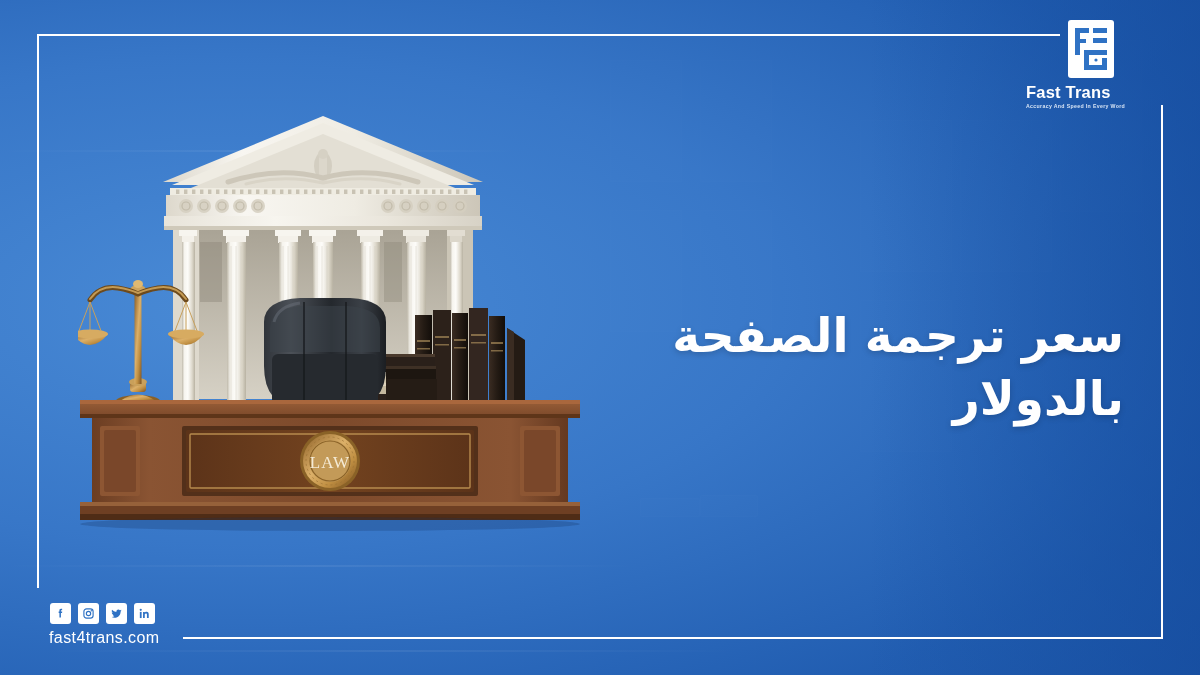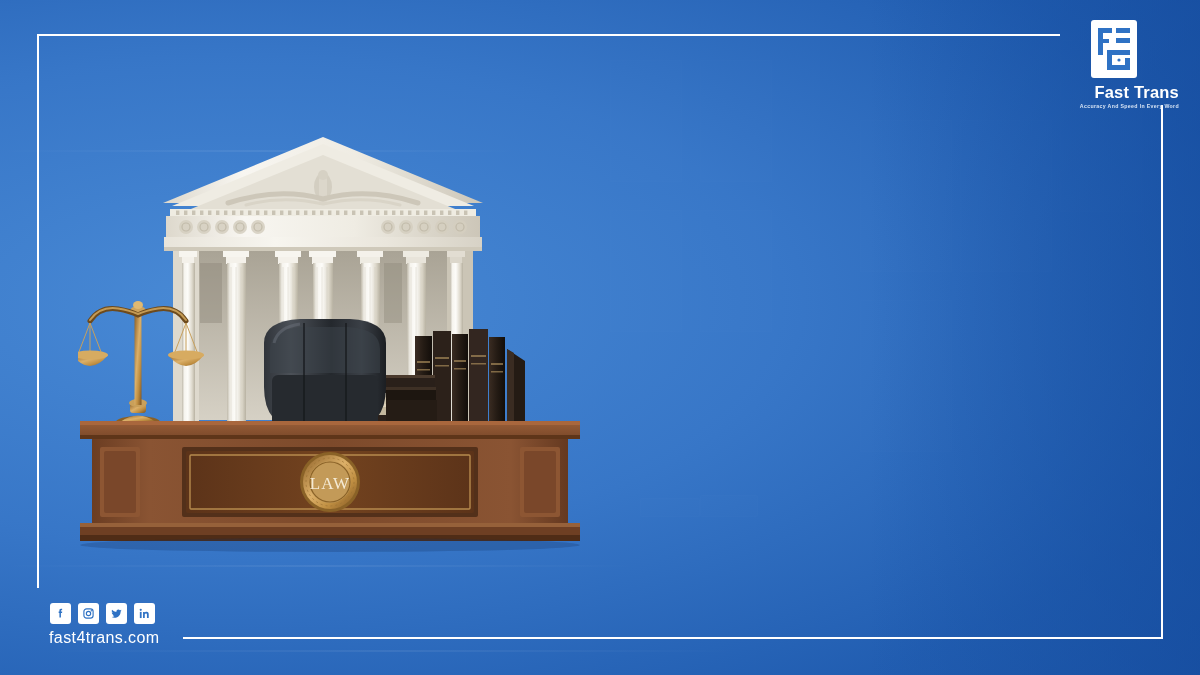--- a/index.html
+++ b/index.html
@@ -90,24 +90,24 @@
     font-weight: bold;
     line-height: 1.35;
     letter-spacing: 0;
     text-shadow: 0 2px 6px rgba(0,0,0,.18);
     font-family: "DejaVu Sans", "Liberation Sans", sans-serif;
   }
 
   
   .logo-wrap {
     position: absolute;
-    right: 21px;
+    right: 44px;
     top: 20px;
     width: 130px;
-    text-align: right;
+    text-align: left;
   }
   .logo-mark {
     width: 46px; height: 58px;
     margin: 0 auto 6px auto;
     display: block;
   }
   .logo-name {
     color: #ffffff;
     font-size: 16.5px;
     font-weight: bold;
@@ -148,21 +148,21 @@
     color: #ffffff;
     font-size: 16px;
     font-weight: normal;
     letter-spacing: .4px;
   }
 
   
   .illustration {
     position: absolute;
     left: 78px;
-    top: 125px;
+    top: 104px;
     width: 520px;
     height: 430px;
   }
   .illustration svg { display: block; width: 100%; height: 100%; }
 </style>
 </head>
 <body>
 
 <div id="banner">
 
@@ -514,20 +514,21 @@
 
         <rect x="2" y="398" width="500" height="16" rx="2" fill="#6e3f23"></rect>
         <rect x="2" y="398" width="500" height="4" fill="#96613a"></rect>
         <rect x="2" y="410" width="500" height="6" fill="#4f2c16"></rect>
 
         <ellipse cx="252" cy="420" rx="250" ry="7" fill="#14315e" opacity=".25"></ellipse>
       </g>
     </svg>
   </div>
 
+  <div class="headline">سعر ترجمة الصفحة بالدولار</div>
 
   <div class="logo-wrap">
     <svg class="logo-mark" viewBox="0 0 46 58">
       <rect x="0" y="0" width="46" height="58" rx="3" fill="#ffffff"></rect>
       <rect x="7" y="8" width="14" height="5" fill="#2f72c4"></rect>
       <rect x="7" y="8" width="5" height="27" fill="#2f72c4"></rect>
       <rect x="7" y="19" width="11" height="4" fill="#2f72c4"></rect>
       <rect x="25" y="8" width="14" height="5" fill="#2f72c4"></rect>
       <rect x="25" y="18" width="14" height="5" fill="#2f72c4"></rect>
       <rect x="16" y="30" width="23" height="5" fill="#2f72c4"></rect>

